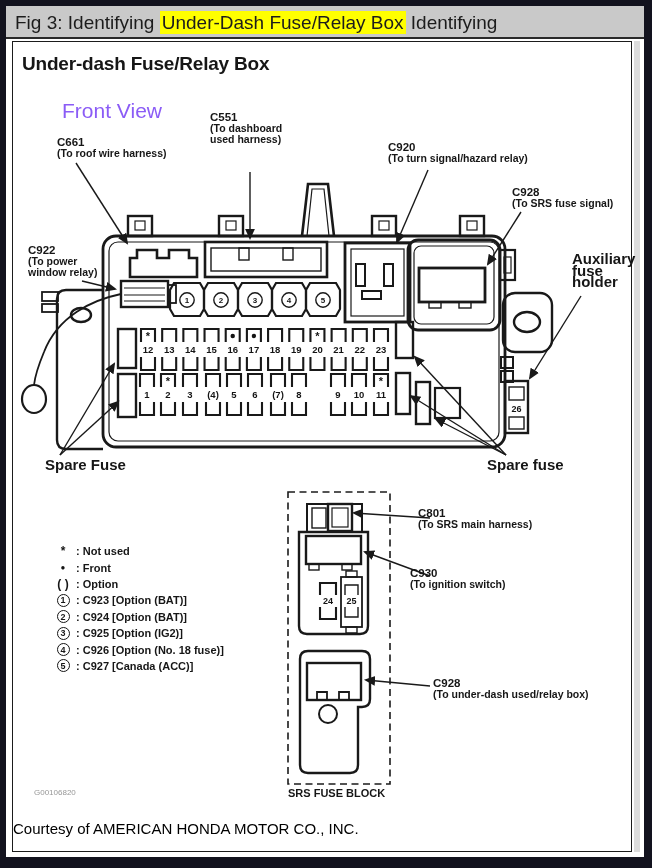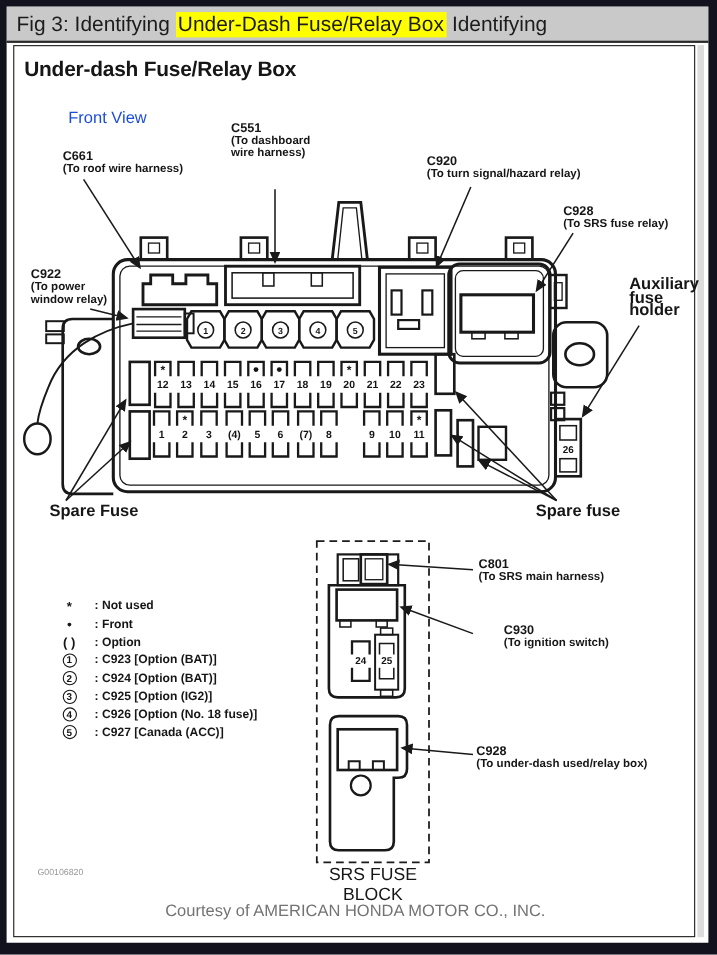--- a/index.html
+++ b/index.html
@@ -10,35 +10,35 @@
   .titlebar{position:absolute;left:6px;top:6px;width:638px;height:33px;background:#c9c9c9;
        border-bottom:2px solid #2a2a2a;font-size:19px;color:#1c1c1c;line-height:33px;
        padding-left:9px;box-sizing:border-box;white-space:nowrap;z-index:5}
   .titlebar mark{background:#ffff00;color:#1c1c1c;padding:1px 2px}
   .contentbox{position:absolute;left:12px;top:41px;width:620px;height:811px;
        border:1.5px solid #1b1b1b;box-sizing:border-box;background:#fff;z-index:1}
   .rightshade{position:absolute;left:634px;top:41px;width:6px;height:811px;background:#dcdcdc;z-index:2}
   svg.art{position:absolute;left:0;top:0;z-index:3}
   .lbl{position:absolute;z-index:4}
   .heading{font-size:19px;font-weight:bold;letter-spacing:-0.2px}
-  .frontview{font-size:15px;color:#1d4ed8}
+  .frontview{font-size:21px;color:#8b5cf6}
   .callout .code{font-size:11.5px;font-weight:bold;line-height:12px}
   .callout .desc{font-size:10.5px;font-weight:bold;line-height:11px;white-space:pre-line}
   .boldlbl{font-size:15px;font-weight:bold;white-space:pre-line;line-height:11.5px}
   .legend{display:flex;flex-direction:column}
   .lrow{height:16.4px;display:flex;align-items:center}
   .lrow .sym{width:22px;text-align:center;font-weight:bold;font-size:12px;flex:none}
   .lrow .sym.dot{font-size:8px}
   .lrow .sym.circ{width:13px;height:13px;border:1.4px solid #151515;border-radius:50%;
        display:inline-flex;align-items:center;justify-content:center;font-size:9px;
        margin:0 4.5px;box-sizing:border-box}
-  .lrow .txt{font-size:11px;font-weight:bold;margin-left:12px;white-space:nowrap}
-  .srslabel{width:102px;text-align:center;font-size:16px;font-weight:normal}
+  .lrow .txt{font-size:11px;font-weight:bold;margin-left:2px;white-space:nowrap}
+  .srslabel{width:102px;font-size:11px;font-weight:bold}
   .gcode{font-size:8px;color:#979797}
-  .courtesy{width:620px;text-align:center;font-size:15px;color:#737373}
+  .courtesy{width:620px;text-align:left;font-size:15px;color:#000000}
   
   .s28{fill:none;stroke:#191919;stroke-width:2.8}
   .s26{fill:none;stroke:#191919;stroke-width:2.6}
   .s24{fill:none;stroke:#191919;stroke-width:2.4}
   .s22{fill:none;stroke:#191919;stroke-width:2.2}
   .s20{fill:none;stroke:#191919;stroke-width:2}
   .s18{fill:none;stroke:#191919;stroke-width:1.8}
   .s14{fill:none;stroke:#191919;stroke-width:1.4}
   .s12{fill:none;stroke:#191919;stroke-width:1.2}
   .leader{fill:none;stroke:#191919;stroke-width:1.4}
@@ -309,29 +309,29 @@
 <div class="lbl heading" style="left:22px;top:53px">Under-dash Fuse/Relay Box</div>
 <div class="lbl frontview" style="left:62px;top:99px">Front View</div>
 
 <div class="lbl callout" style="left:57px;top:136px">
   <div class="code">C661</div>
   <div class="desc">(To roof wire harness)</div>
 </div>
 <div class="lbl callout" style="left:210px;top:111px">
   <div class="code">C551</div>
   <div class="desc">(To dashboard
-wire harness)</div>
+used harness)</div>
 </div>
 <div class="lbl callout" style="left:388px;top:141px">
   <div class="code">C920</div>
   <div class="desc">(To turn signal/hazard relay)</div>
 </div>
 <div class="lbl callout" style="left:512px;top:186px">
   <div class="code">C928</div>
-  <div class="desc">(To SRS fuse relay)</div>
+  <div class="desc">(To SRS fuse signal)</div>
 </div>
 <div class="lbl callout" style="left:28px;top:244px">
   <div class="code">C922</div>
   <div class="desc">(To power
 window relay)</div>
 </div>
 <div class="lbl boldlbl" style="left:572px;top:253px">Auxiliary
 fuse
 holder</div>
 <div class="lbl boldlbl" style="left:45px;top:459px">Spare Fuse</div>
@@ -365,25 +365,25 @@
   <div class="lrow">
     <span class="sym circ">4</span>
     <span class="txt">: C926 [Option (No. 18 fuse)]</span>
   </div>
   <div class="lrow">
     <span class="sym circ">5</span>
     <span class="txt">: C927 [Canada (ACC)]</span>
   </div>
 </div>
 
-<div class="lbl callout" style="left:435px;top:507px">
+<div class="lbl callout" style="left:418px;top:507px">
   <div class="code">C801</div>
   <div class="desc">(To SRS main harness)</div>
 </div>
-<div class="lbl callout" style="left:458px;top:567px">
+<div class="lbl callout" style="left:410px;top:567px">
   <div class="code">C930</div>
   <div class="desc">(To ignition switch)</div>
 </div>
 <div class="lbl callout" style="left:433px;top:677px">
   <div class="code">C928</div>
   <div class="desc">(To under-dash used/relay box)</div>
 </div>
 
 <div class="lbl srslabel" style="left:288px;top:787px">SRS FUSE BLOCK</div>
 <div class="lbl gcode" style="left:34px;top:788px">G00106820</div>

